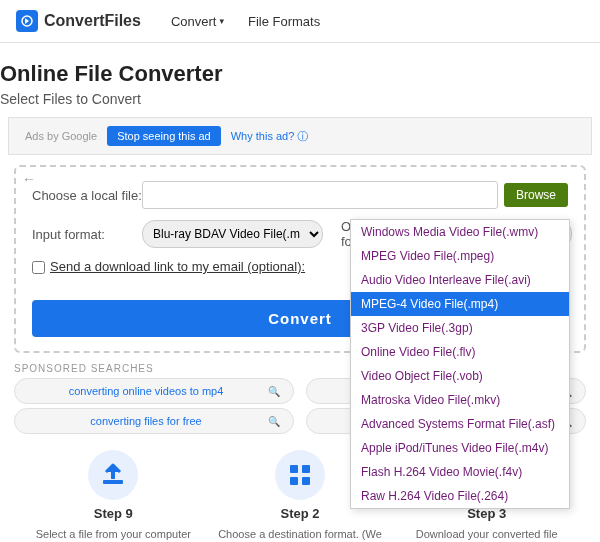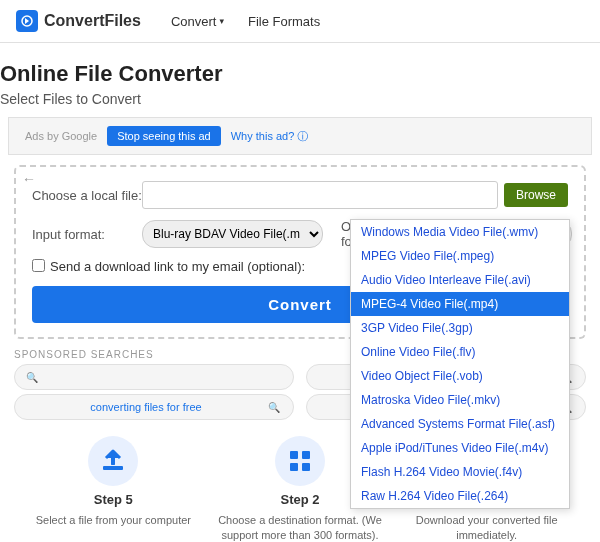--- a/index.html
+++ b/index.html
@@ -31,28 +31,28 @@
     .form-label { font-size: 13px; color: #555; min-width: 110px; }
 
     .file-input { flex: 1; display: flex; align-items: center; gap: 6px; }
     .file-text { flex: 1; border: 1px solid #ccc; border-radius: 3px; padding: 5px 8px; font-size: 12px; height: 28px; background: #fff; }
     .browse-btn { background: #4d7c0f; color: white; border: none; border-radius: 3px; padding: 5px 12px; font-size: 12px; cursor: pointer; }
 
     .format-row { display: flex; align-items: center; gap: 8px; }
     .format-select { border: 1px solid #ccc; border-radius: 13px; padding: 4px 6px; font-size: 12px; height: 28px; cursor: pointer; }
     .output-label { font-size: 13px; color: #555; margin-left: 10px; }
 
-    .email-row { display: flex; align-items: flex-start; margin-bottom: 12px; }
+    .email-row { display: flex; align-items: flex-end; margin-bottom: 26px; text-decoration: underline; }
     .email-checkbox { margin-right: 5px; }
 
     .convert-btn { width: 100%; background: #1a73e8; color: white; border: none; border-radius: 4px; padding: 10px; font-size: 15px; font-weight: bold; cursor: pointer; letter-spacing: 1px; }
 
     
     .dropdown-overlay { position: absolute; right: 14px; top: 52px; background: #fff; border: 1px solid #ccc; box-shadow: 2px 2px 8px rgba(0,0,0,0.15); z-index: 100; min-width: 220px; }
-    .dropdown-item { padding: 5px 10px; font-size: 12px; cursor: pointer; white-space: nowrap; color: #1d4ed8; }
+    .dropdown-item { padding: 5px 10px; font-size: 12px; cursor: pointer; white-space: nowrap; color: #701a75; }
     .dropdown-item.selected { background: #1a73e8; color: white; }
 
     
     .sponsored { margin: 8px 14px 4px; }
     .sponsored-label { font-size: 10px; color: #999; text-transform: uppercase; letter-spacing: 1px; margin-bottom: 4px; }
     .search-row { display: flex; gap: 4px; margin-bottom: 4px; }
     .search-pill { flex: 1; display: flex; align-items: center; background: #f5f5f5; border: 1px solid #e0e0e0; border-radius: 14px; padding: 4px 10px; font-size: 11px; color: #1a73e8; }
     .search-pill span { flex: 1; text-align: center; }
     .search-icon-circle { width: 16px; height: 16px; display: flex; align-items: center; justify-content: center; color: #999; font-size: 10px; }
 
@@ -151,20 +151,21 @@
     <div class="dropdown-item">Flash H.264 Video Movie(.f4v)</div>
     <div class="dropdown-item">Raw H.264 Video File(.264)</div>
 
   </div>
 </div>
 
 <div class="sponsored">
   <div class="sponsored-label">SPONSORED SEARCHES</div>
   <div class="search-row">
     <div class="search-pill">
+      <span>converting online videos to mp4</span>
       <div class="search-icon-circle">🔍</div>
     </div>
     <div style="width:4px;"></div>
     <div class="search-pill">
       <span>conv</span>
       <div class="search-icon-circle">🔍</div>
     </div>
   </div>
   <div class="search-row">
     <div class="search-pill">
@@ -185,21 +186,21 @@
       <svg viewBox="0 0 26 26" fill="#1a73e8">
         <rect x="3" y="18" width="20" height="4" rx="1" fill="#1a73e8"></rect>
         <rect x="11" y="3" width="4" height="13" rx="1" fill="#1a73e8"></rect>
         <polygon points="13,3 7,10 19,10" fill="#1a73e8"></polygon>
         <rect x="11" y="3" width="4" height="14" rx="1" fill="#1a73e8"></rect>
         <path d="M6 10 L13 3 L20 10" stroke="#1a73e8" stroke-width="3" fill="none" stroke-linejoin="round"></path>
         <rect x="4" y="19" width="18" height="3" rx="1" fill="#1a73e8"></rect>
         <rect x="11.5" y="4" width="3" height="13" fill="#1a73e8"></rect>
       </svg>
     </div>
-    <div class="step-title">Step 5</div>
+    <div class="step-title">Step 9</div>
     <div class="step-desc">Select a file from your computer</div>
   </div>
   <div class="step">
     <div class="step-icon">
       <svg viewBox="0 0 26 26" fill="#1a73e8">
         <rect x="3" y="3" width="8" height="8" rx="1" fill="#1a73e8"></rect>
         <rect x="15" y="3" width="8" height="8" rx="1" fill="#1a73e8"></rect>
         <rect x="3" y="15" width="8" height="8" rx="1" fill="#1a73e8"></rect>
         <rect x="15" y="15" width="8" height="8" rx="1" fill="#1a73e8"></rect>
       </svg>

